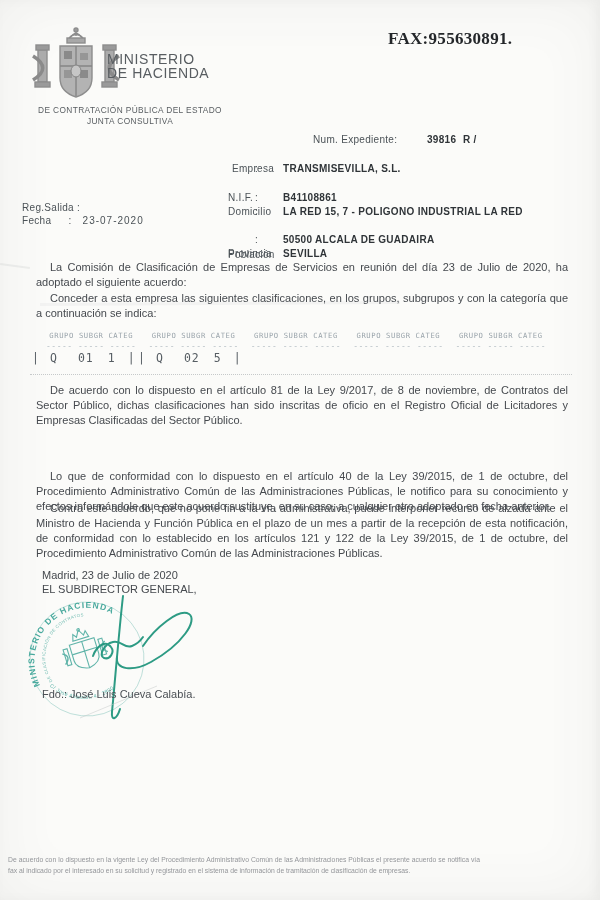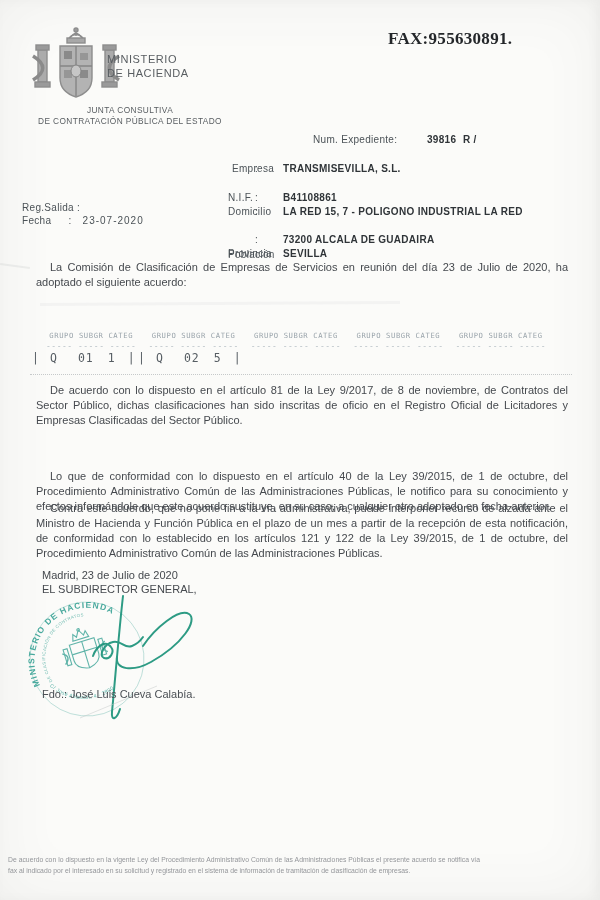--- a/index.html
+++ b/index.html
@@ -5,21 +5,21 @@
   html,body{margin:0;padding:0;}
   body{background:#d9d9d9;font-family:"Liberation Sans",sans-serif;}
   .page{
     position:relative;width:600px;height:900px;margin:0 auto;
     background:#fbfbf9;overflow:hidden;
     box-shadow:inset 0 0 60px rgba(90,90,90,0.07), inset -4px 0 10px rgba(120,120,120,0.06);
     color:#43484d;
   }
   .abs{position:absolute;}
   
-  .ministry{left:107px;top:52px;font-size:11px;line-height:14px;letter-spacing:0.6px;color:#585d61;}
+  .ministry{left:107px;top:52px;font-size:14px;line-height:14px;letter-spacing:0.6px;color:#585d61;}
   .fax{left:388px;top:29px;font-family:"Liberation Serif",serif;font-weight:bold;font-size:17px;color:#24272a;letter-spacing:0.3px;}
   .junta{left:25px;top:105px;width:210px;text-align:center;font-size:8.3px;line-height:11px;letter-spacing:0.4px;color:#585d61;}
   
   .small-lbl{font-size:10px;color:#4b5257;letter-spacing:0.3px;}
   .reg{left:22px;top:201px;line-height:13px;}
   .exp-label{left:313px;top:134px;}
   .exp-value{left:427px;top:134px;font-weight:600;color:#2f3438;}
   .exp-suffix{left:463px;top:134px;font-weight:600;color:#2f3438;}
   .field-label{left:228px;width:50px;}
   .field-colon{left:255px;}
@@ -85,22 +85,22 @@
   </svg>
 
   <div class="abs ministry">
     <div>MINISTERIO</div>
     <div>DE HACIENDA</div>
   </div>
 
   <div class="abs fax">FAX:955630891.</div>
 
   <div class="abs junta">
+    <div>DE CONTRATACIÓN PÚBLICA DEL ESTADO</div>
     <div>JUNTA CONSULTIVA</div>
-    <div>DE CONTRATACIÓN PÚBLICA DEL ESTADO</div>
   </div>
 
   <div class="abs small-lbl exp-label">Num. Expediente:</div>
   <div class="abs small-lbl exp-value">39816</div>
   <div class="abs small-lbl exp-suffix">R /</div>
 
   <div class="abs small-lbl reg">
     <div>Reg.Salida :</div>
     <div>
       <span>Fecha</span>
@@ -116,27 +116,28 @@
   <div class="abs small-lbl field-label" style="top:192px;">N.I.F.</div>
   <div class="abs small-lbl field-colon" style="top:192px;">:</div>
   <div class="abs field-value" style="top:192px;">B41108861</div>
 
   <div class="abs small-lbl field-label" style="top:206px;">Domicilio</div>
   <div class="abs small-lbl field-colon" style="top:206px;">:</div>
   <div class="abs field-value" style="top:206px;">LA RED 15, 7 - POLIGONO INDUSTRIAL LA RED</div>
 
   <div class="abs small-lbl field-label" style="top:249px;">Población</div>
   <div class="abs small-lbl field-colon" style="top:234px;">:</div>
-  <div class="abs field-value" style="top:234px;">73200 ALCALA DE GUADAIRA</div>
+  <div class="abs field-value" style="top:234px;">50500 ALCALA DE GUADAIRA</div>
 
   <div class="abs small-lbl field-label" style="top:248px;">Provincia</div>
   <div class="abs small-lbl field-colon" style="top:248px;">:</div>
   <div class="abs field-value" style="top:248px;">SEVILLA</div>
 
   <div class="abs para" style="top:260px;">La Comisión de Clasificación de Empresas de Servicios en reunión del día 23 de Julio de 2020, ha adoptado el siguiente acuerdo:</div>
+  <div class="abs para" style="top:291px;">Conceder a esta empresa las siguientes clasificaciones, en los grupos, subgrupos y con la categoría que a continuación se indica:</div>
 
   <div class="abs cls-head" style="top:331px;">
     <span>GRUPO SUBGR CATEG</span>
     <span>GRUPO SUBGR CATEG</span>
     <span>GRUPO SUBGR CATEG</span>
     <span>GRUPO SUBGR CATEG</span>
     <span>GRUPO SUBGR CATEG</span>
   </div>
   <div class="abs cls-dash" style="top:342px;">
     <span>----- ----- -----</span>

